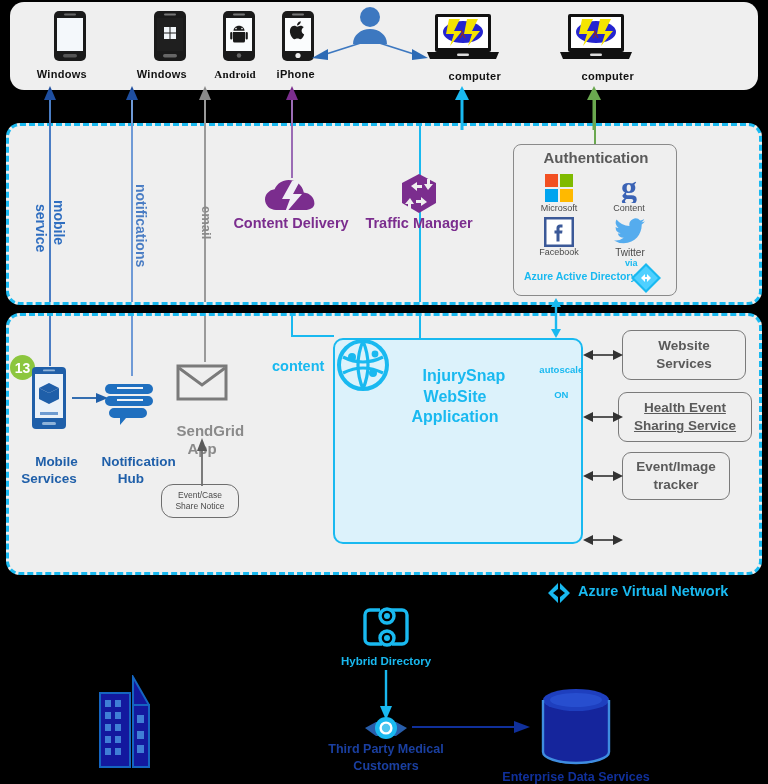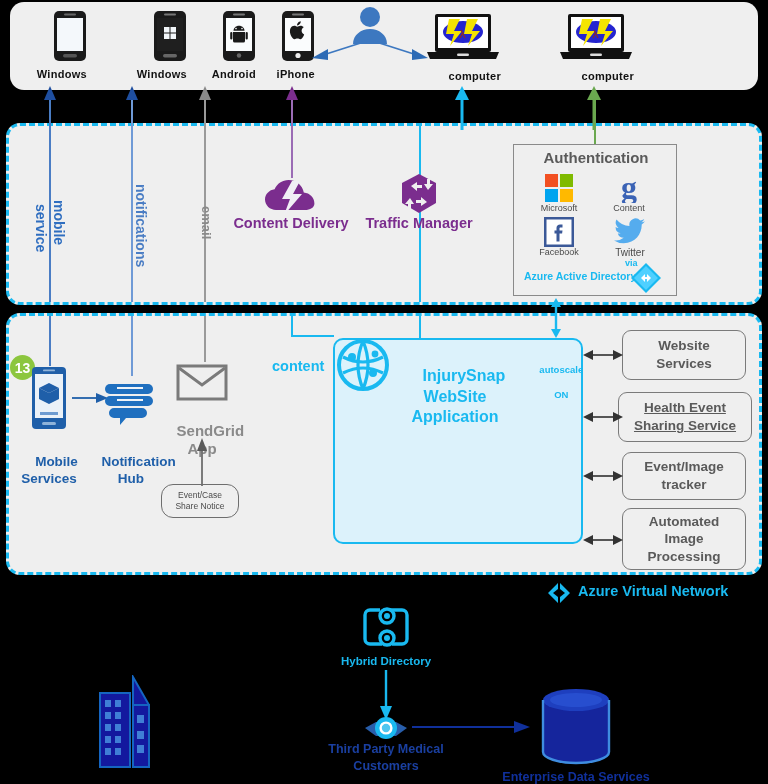--- a/index.html
+++ b/index.html
@@ -14,21 +14,21 @@
   .vline{position:absolute;width:2px;}
   .rot{position:absolute;transform-origin:0 0;}
   .rbox{position:absolute;border:1.6px solid #7a7a7a;border-radius:9px;
         background:#efefef;box-sizing:border-box;display:flex;align-items:center;
         justify-content:center;text-align:center;color:#5a5a5a;font-weight:bold;}
   .appbox{position:absolute;border:2.4px solid #19b9f0;border-radius:10px;
           background:#dcf2fb;box-sizing:border-box;}
   .phibox{position:absolute;border:2px solid #19b9f0;border-radius:14px;
           background:#dcf2fb;box-sizing:border-box;display:flex;align-items:center;
           justify-content:center;color:#19b9f0;font-size:11.5px;font-weight:bold;}
-  .authbox{position:absolute;border:1.6px solid #8a8a8a;border-radius:0;
+  .authbox{position:absolute;border:1.6px solid #8a8a8a;border-radius:8px;
            background:#efefef;box-sizing:border-box;padding-left:32px;}
   .notebox{position:absolute;border:1.4px solid #6e6e6e;border-radius:12px;
            background:#efefef;box-sizing:border-box;display:flex;align-items:center;
            justify-content:center;text-align:center;color:#4a4a4a;font-size:8.5px;
            line-height:1.25;}
   .dev{position:absolute;text-align:right;}
   .devname{font-size:11px;font-weight:bold;color:#111;letter-spacing:.3px;margin-top:2px;}
   .svgwrap{position:absolute;}
   .badge{position:absolute;width:25px;height:25px;border-radius:50%;
          background:#8cc63e;color:#fff;font-size:14px;font-weight:bold;
@@ -61,21 +61,21 @@
           <rect x="17.5" y="17" width="5.5" height="5.5"></rect>
         <rect x="11" y="23.5" width="5.5" height="5.5"></rect>
           <rect x="17.5" y="23.5" width="5.5" height="5.5"></rect>
       </g>
       <rect x="11" y="3.5" width="12" height="2" rx="1" fill="#777"></rect>
       <rect x="10" y="44" width="14" height="3.5" rx="1.7" fill="#666"></rect>
     </svg>
     <div class="devname">Windows</div>
   </div>
 
-  <div class="dev" style="left:186px;top:10px;width:70px;">
+  <div class="dev" style="left:186px;top:10px;width:70px;font-family:Liberation Serif, serif;">
     <svg width="34" height="52" viewBox="0 0 34 52">
       <rect x="1" y="1" width="32" height="50" rx="5" fill="#1a1a1a"></rect>
       <rect x="4" y="8" width="26" height="33" fill="#fafcfd"></rect>
       <g fill="#1a1a1a">
         <path d="M11 22h12v9a1.6 1.6 0 0 1-1.6 1.6h-8.8A1.6 1.6 0 0 1 11 31z"></path>
         <path d="M11.5 20.7c0-2.8 2.5-5 5.5-5s5.5 2.2 5.5 5z"></path>
         <rect x="8.2" y="22" width="2.2" height="7.5" rx="1.1"></rect>
         <rect x="23.6" y="22" width="2.2" height="7.5" rx="1.1"></rect>
       </g>
       <circle cx="14" cy="18.6" r=".8" fill="#fafcfd"></circle>
@@ -354,28 +354,23 @@
   </div>
 
   <div class="rbox" style="left:622px;top:330px;width:124px;height:50px;font-size:13.5px;line-height:1.3;">
     <span style="white-space:pre-line;">Website
 Services</span>
   </div>
   <div class="rbox" style="left:618px;top:392px;width:134px;height:50px;font-size:13.5px;line-height:1.3;">
     <span style="white-space:pre-line;text-decoration:underline;">Health Event
 Sharing Service</span>
   </div>
-  <div class="rbox" style="left:622px;top:452px;width:124px;height:48px;font-size:13.5px;line-height:1.3;">
+  <div class="rbox" style="left:622px;top:452px;width:108px;height:48px;font-size:13.5px;line-height:1.3;">
     <span style="white-space:pre-line;">Event/Image
 tracker</span>
-  </div>
-  <div class="rbox" style="left:622px;top:508px;width:124px;height:62px;font-size:13.5px;line-height:1.3;">
-    <span style="white-space:pre-line;">Automated
-Image
-Processing</span>
   </div>
 
   <div class="svgwrap" style="left:583px;top:330px;">
     <svg width="42" height="246" viewBox="0 0 42 246">
       <g stroke="#444" stroke-width="1.8">
         <line x1="8" y1="25" x2="32" y2="25"></line>
           <line x1="8" y1="87" x2="32" y2="87"></line>
         <line x1="8" y1="146" x2="32" y2="146"></line>
           <line x1="8" y1="210" x2="32" y2="210"></line>
       </g>

